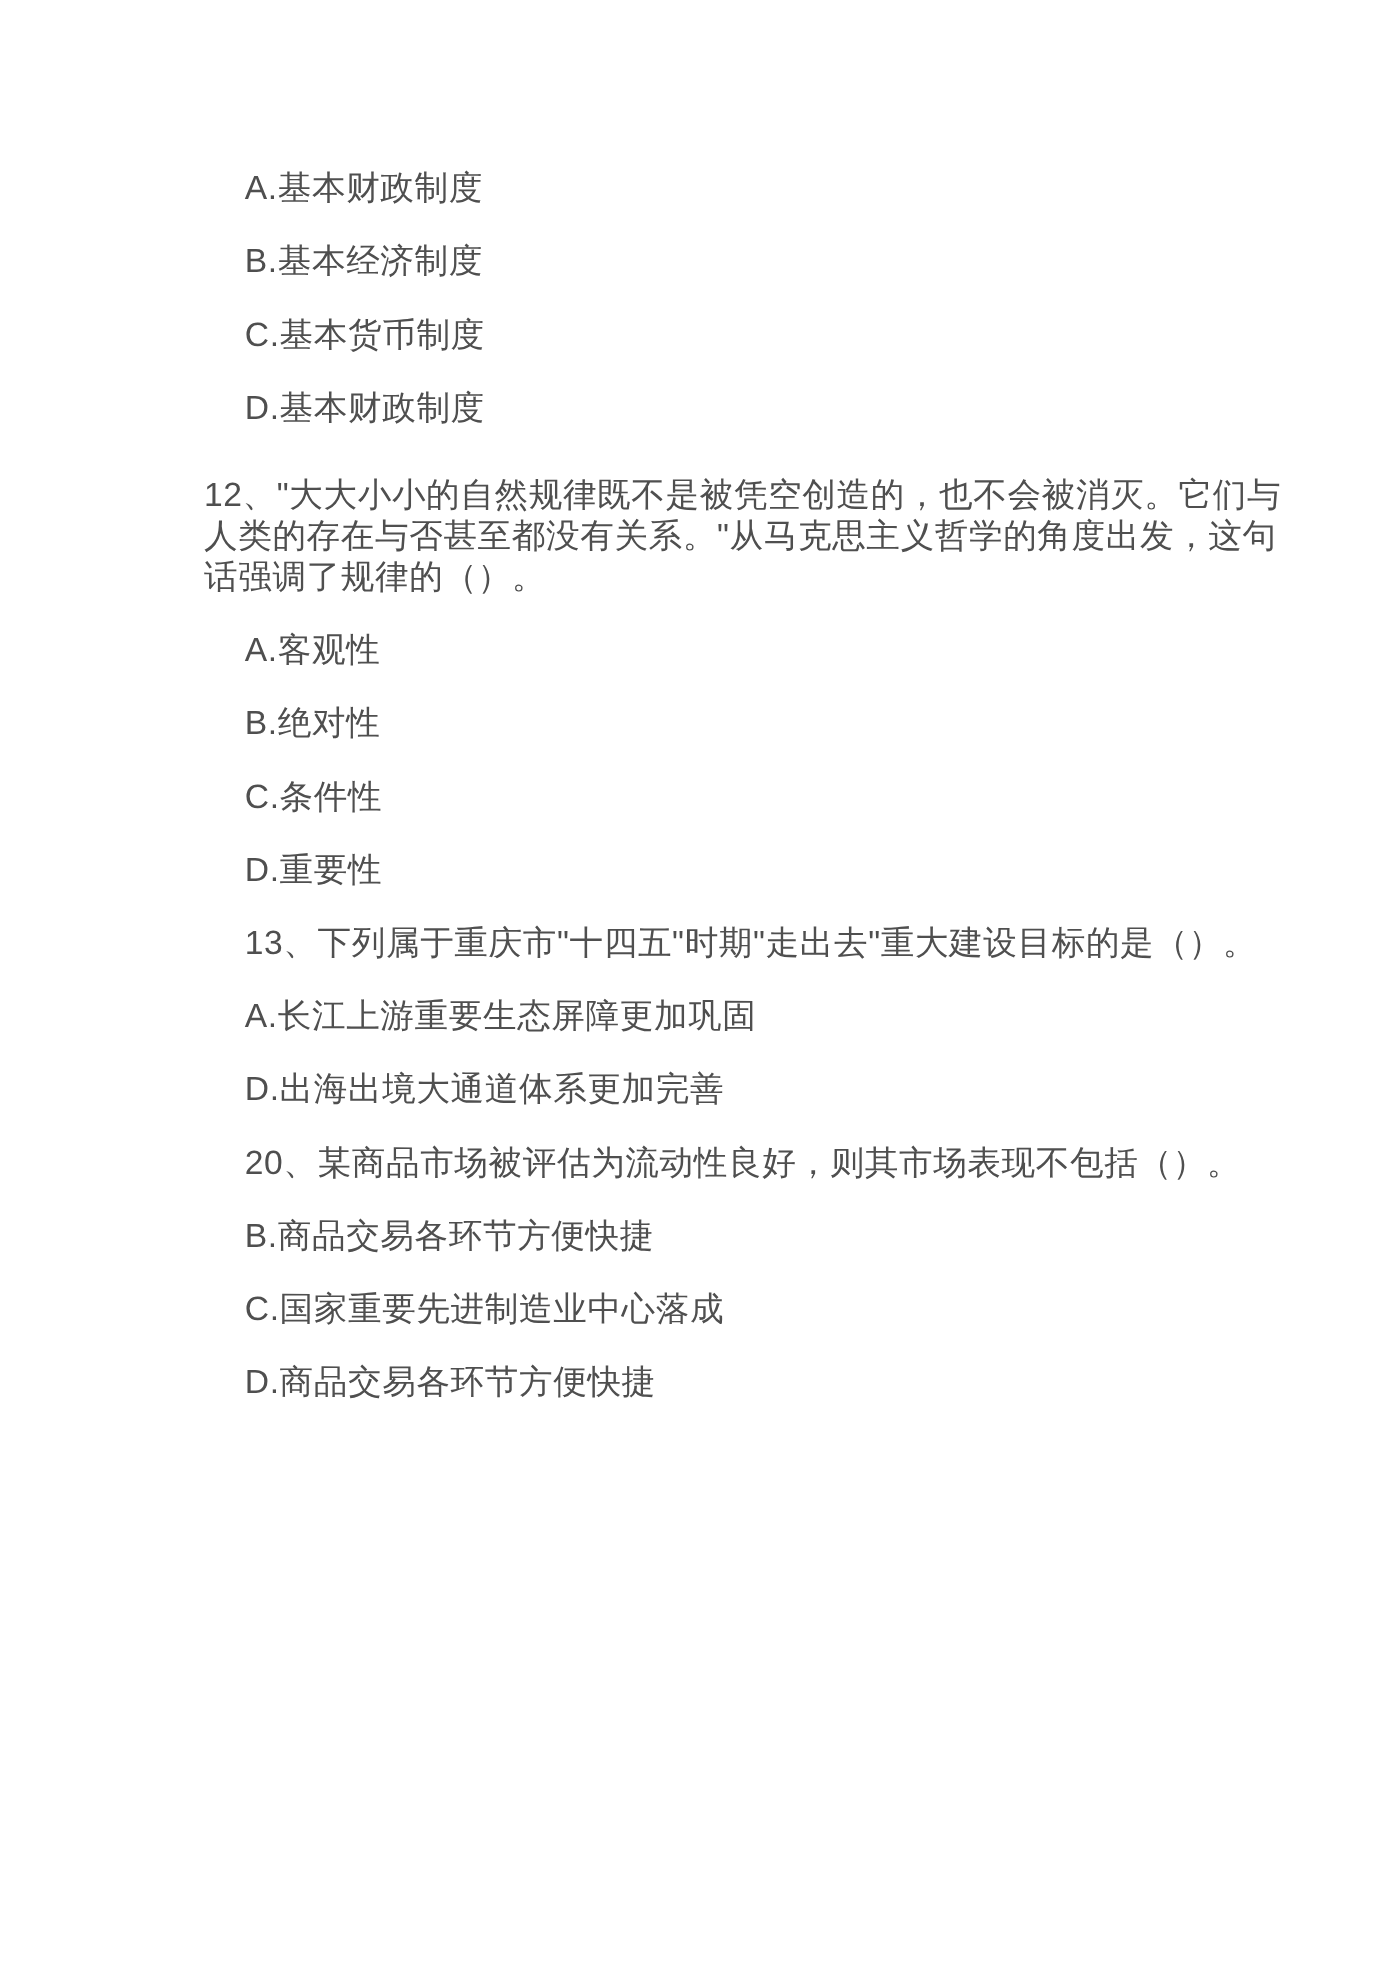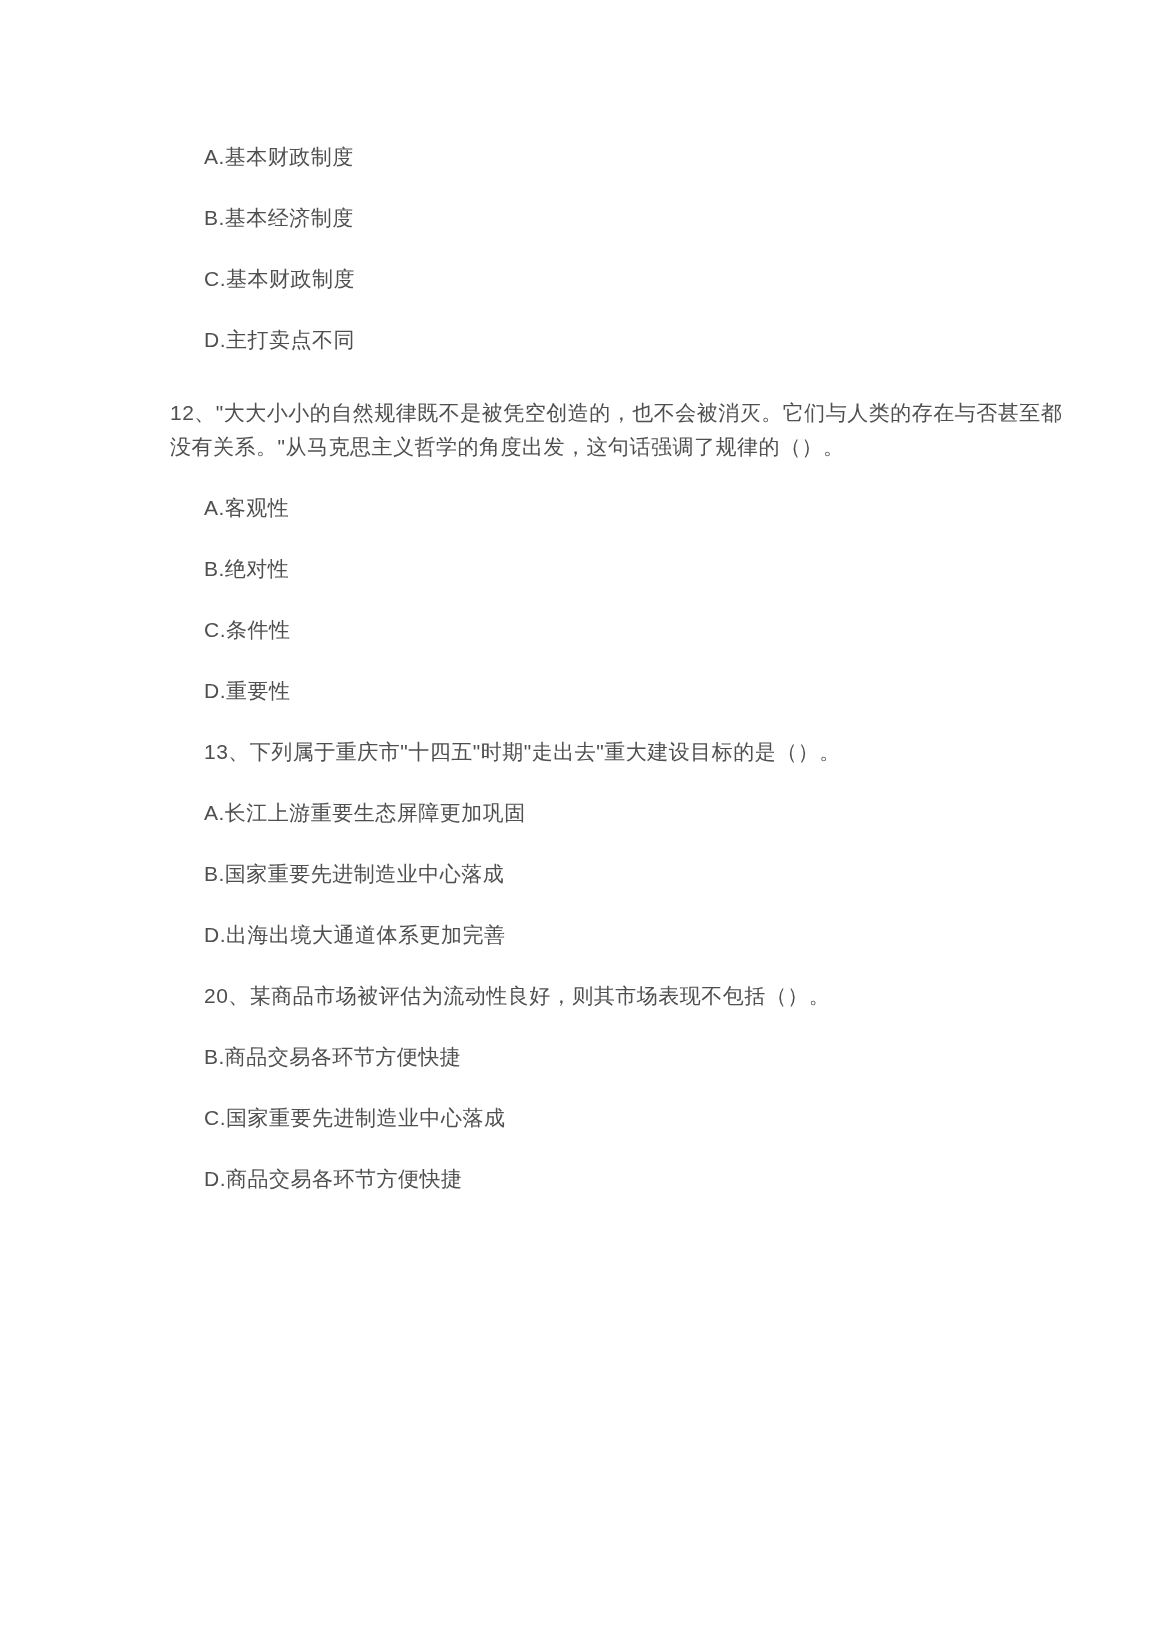--- a/index.html
+++ b/index.html
@@ -12,21 +12,21 @@
     height: 1638px;
     font-family: "Liberation Sans", "DejaVu Sans", sans-serif;
   }
   .page {
     box-sizing: border-box;
     width: 1158px;
     height: 1638px;
     padding: 140px 89px 0 170px;
     background: #ffffff;
     color: #4f4f4f;
-    font-size: 21px;
+    font-size: 28px;
     line-height: 34px;
     font-weight: 400;
     overflow: hidden;
   }
   .page p {
     margin: 0 0 27px 0;
     letter-spacing: 0.5px;
   }
   
   .option, .stem-indent {
@@ -39,36 +39,35 @@
   .gap-before-q15 { padding-top: 68px; }
 </style>
 </head>
 <body>
 
 <div class="page">
 
   <section class="qblock">
     <p class="option">A.基本财政制度</p>
     <p class="option">B.基本经济制度</p>
-    <p class="option">C.基本财政制度</p>
-    <p class="option">D.主打卖点不同</p>
+    <p class="option">C.基本货币制度</p>
+    <p class="option">D.基本财政制度</p>
   </section>
 
   <section class="qblock gap-before-q12">
     <p class="stem">12、"大大小小的自然规律既不是被凭空创造的，也不会被消灭。它们与人类的存在与否甚至都没有关系。"从马克思主义哲学的角度出发，这句话强调了规律的（）。</p>
     <p class="option">A.客观性</p>
     <p class="option">B.绝对性</p>
     <p class="option">C.条件性</p>
     <p class="option">D.重要性</p>
   </section>
 
   <section class="qblock">
     <p class="stem stem-indent">13、下列属于重庆市"十四五"时期"走出去"重大建设目标的是（）。</p>
     <p class="option">A.长江上游重要生态屏障更加巩固</p>
-    <p class="option">B.国家重要先进制造业中心落成</p>
     <p class="option">D.出海出境大通道体系更加完善</p>
   </section>
 
   <section class="qblock">
     <p class="stem stem-indent">20、某商品市场被评估为流动性良好，则其市场表现不包括（）。</p>
     <p class="option">B.商品交易各环节方便快捷</p>
     <p class="option">C.国家重要先进制造业中心落成</p>
     <p class="option">D.商品交易各环节方便快捷</p>
   </section>
 

